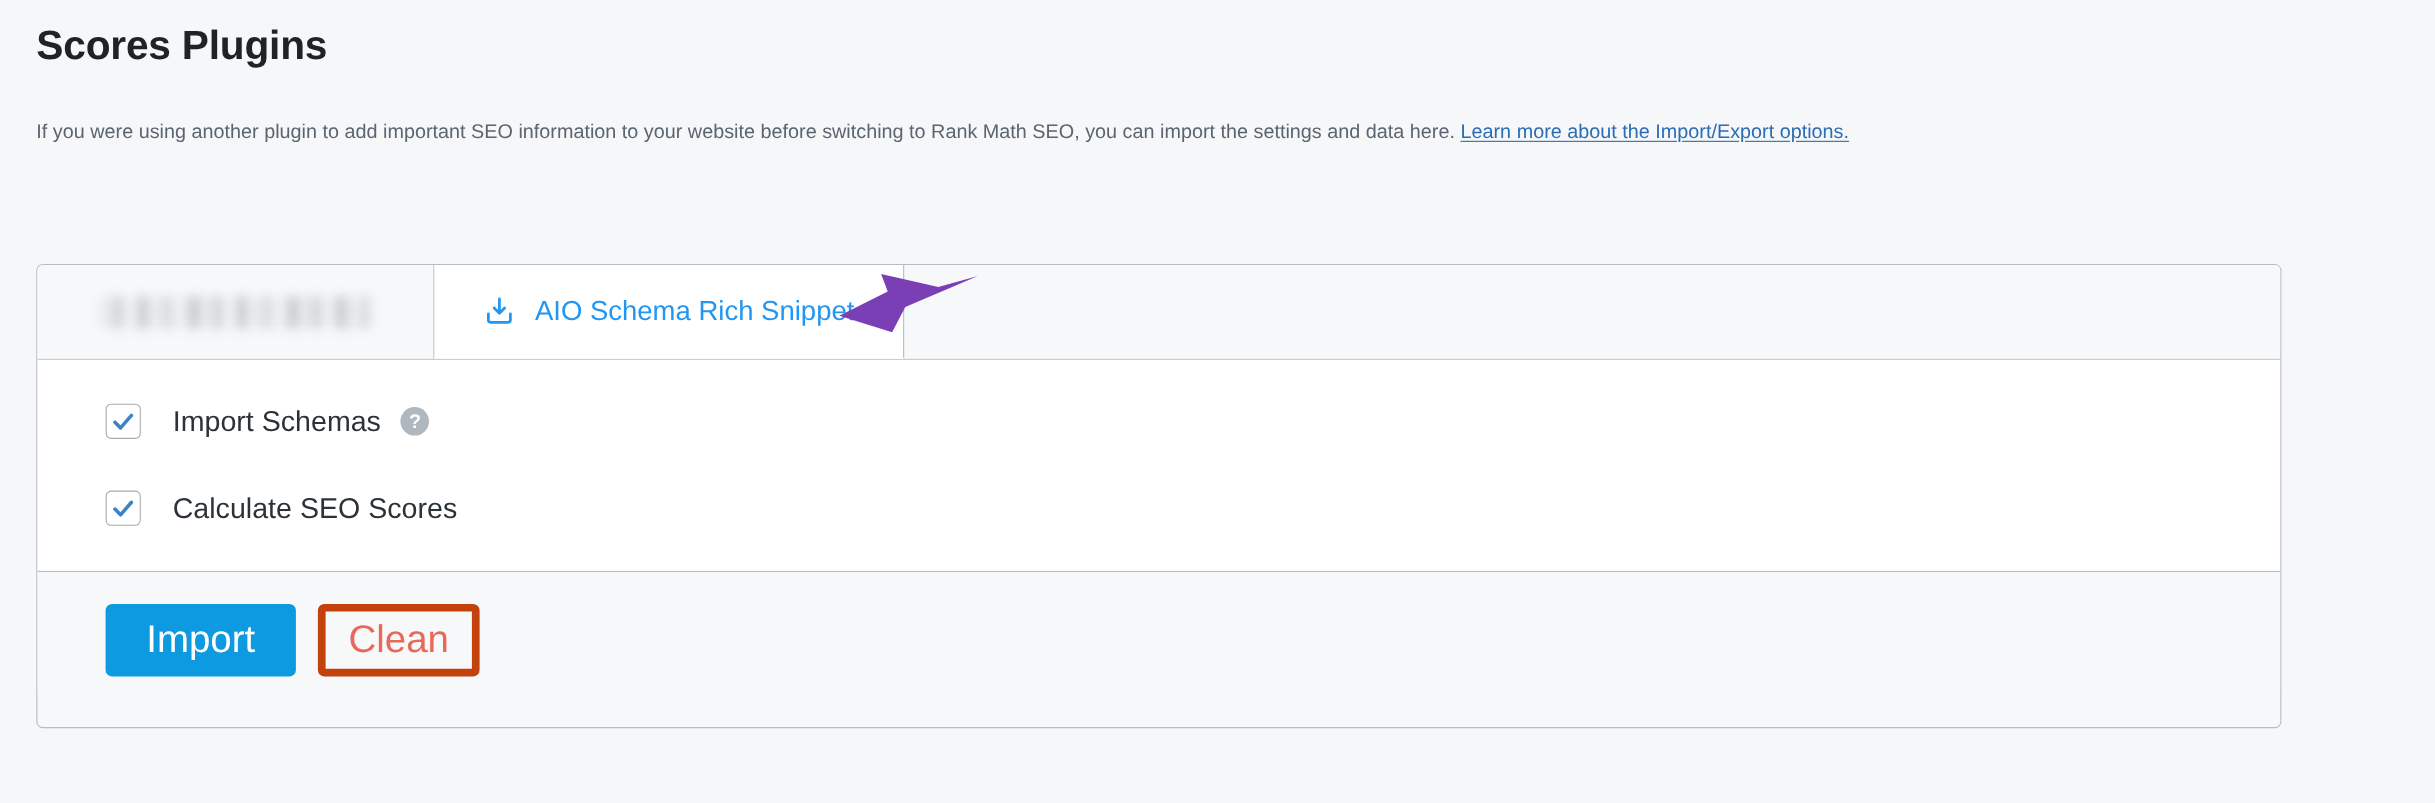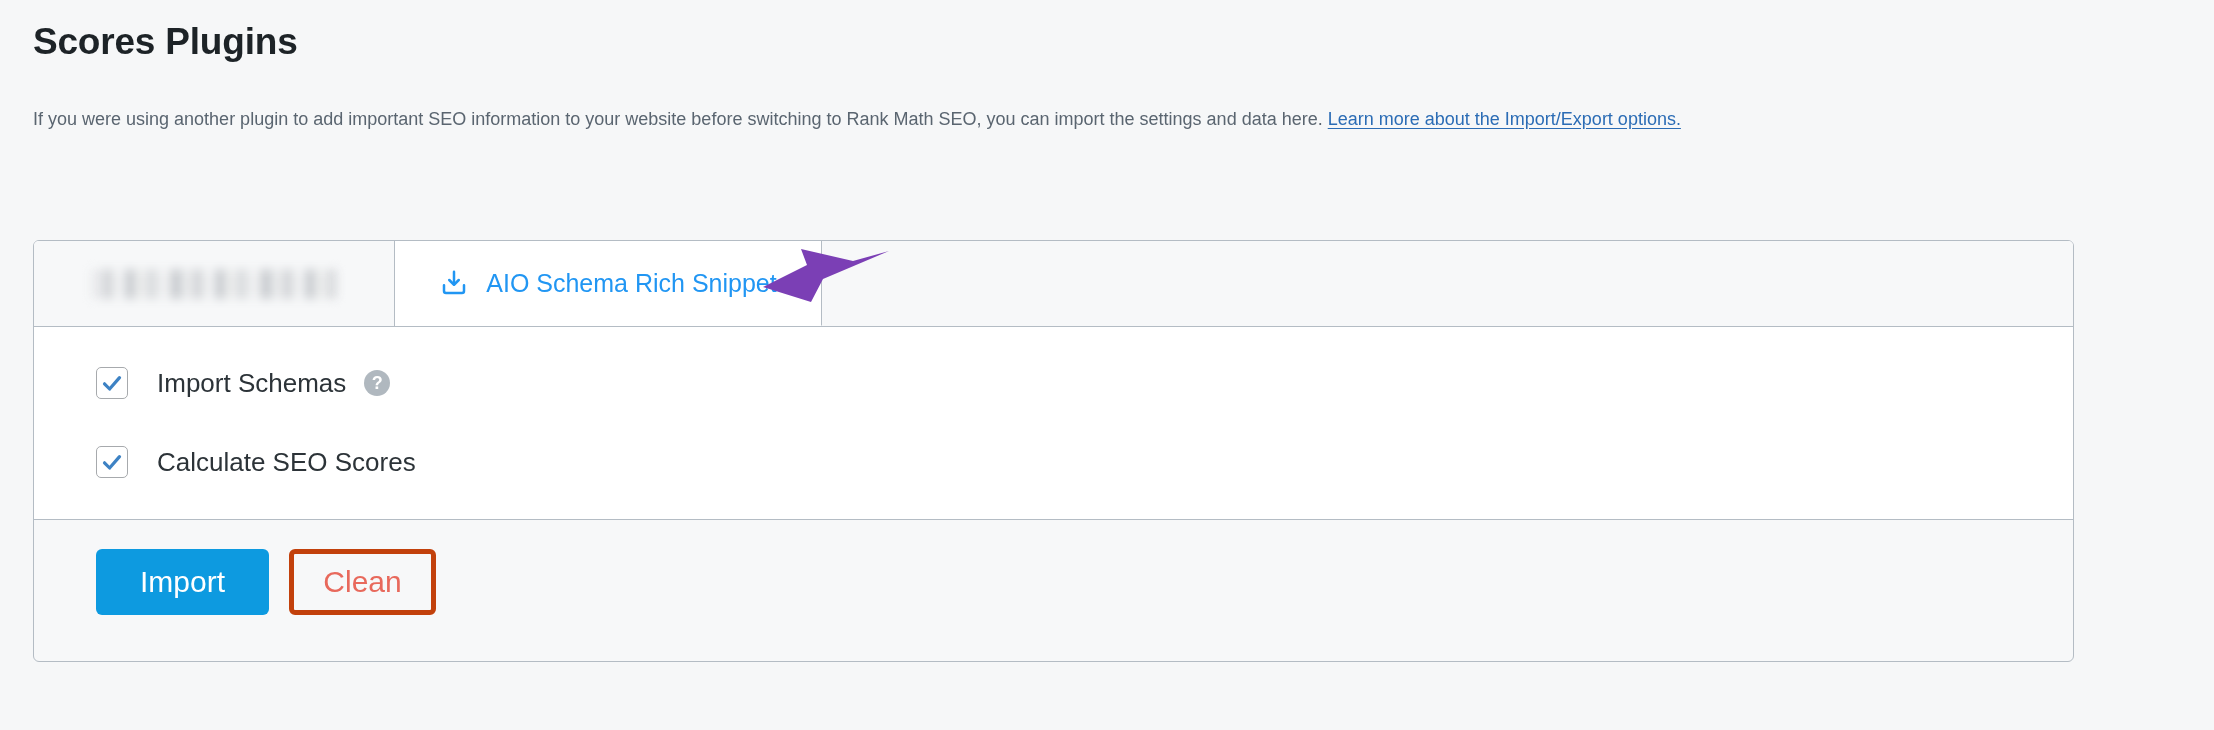--- a/index.html
+++ b/index.html
@@ -216,36 +216,36 @@
     box-sizing: border-box;
   }
 
   .btn {
     display: inline-flex;
     align-items: center;
     justify-content: center;
     box-sizing: border-box;
     height: 66px;
     border-radius: 6px;
-    font-size: 30px;
+    font-size: 35px;
     cursor: pointer;
     vertical-align: top;
   }
   .btn-import {
     width: 173px;
     background: #0d9ae0;
     color: #ffffff;
     border: none;
   }
   .btn-clean {
     width: 147px;
     margin-left: 20px;
     background: transparent;
     color: #e8695c;
-    border: 5px solid #c2410c;
+    border: 7px solid #c2410c;
   }
 
   
   .arrow-annotation {
     position: absolute;
     left: 761px;
     top: 243px;
     width: 130px;
     height: 72px;
     pointer-events: none;

